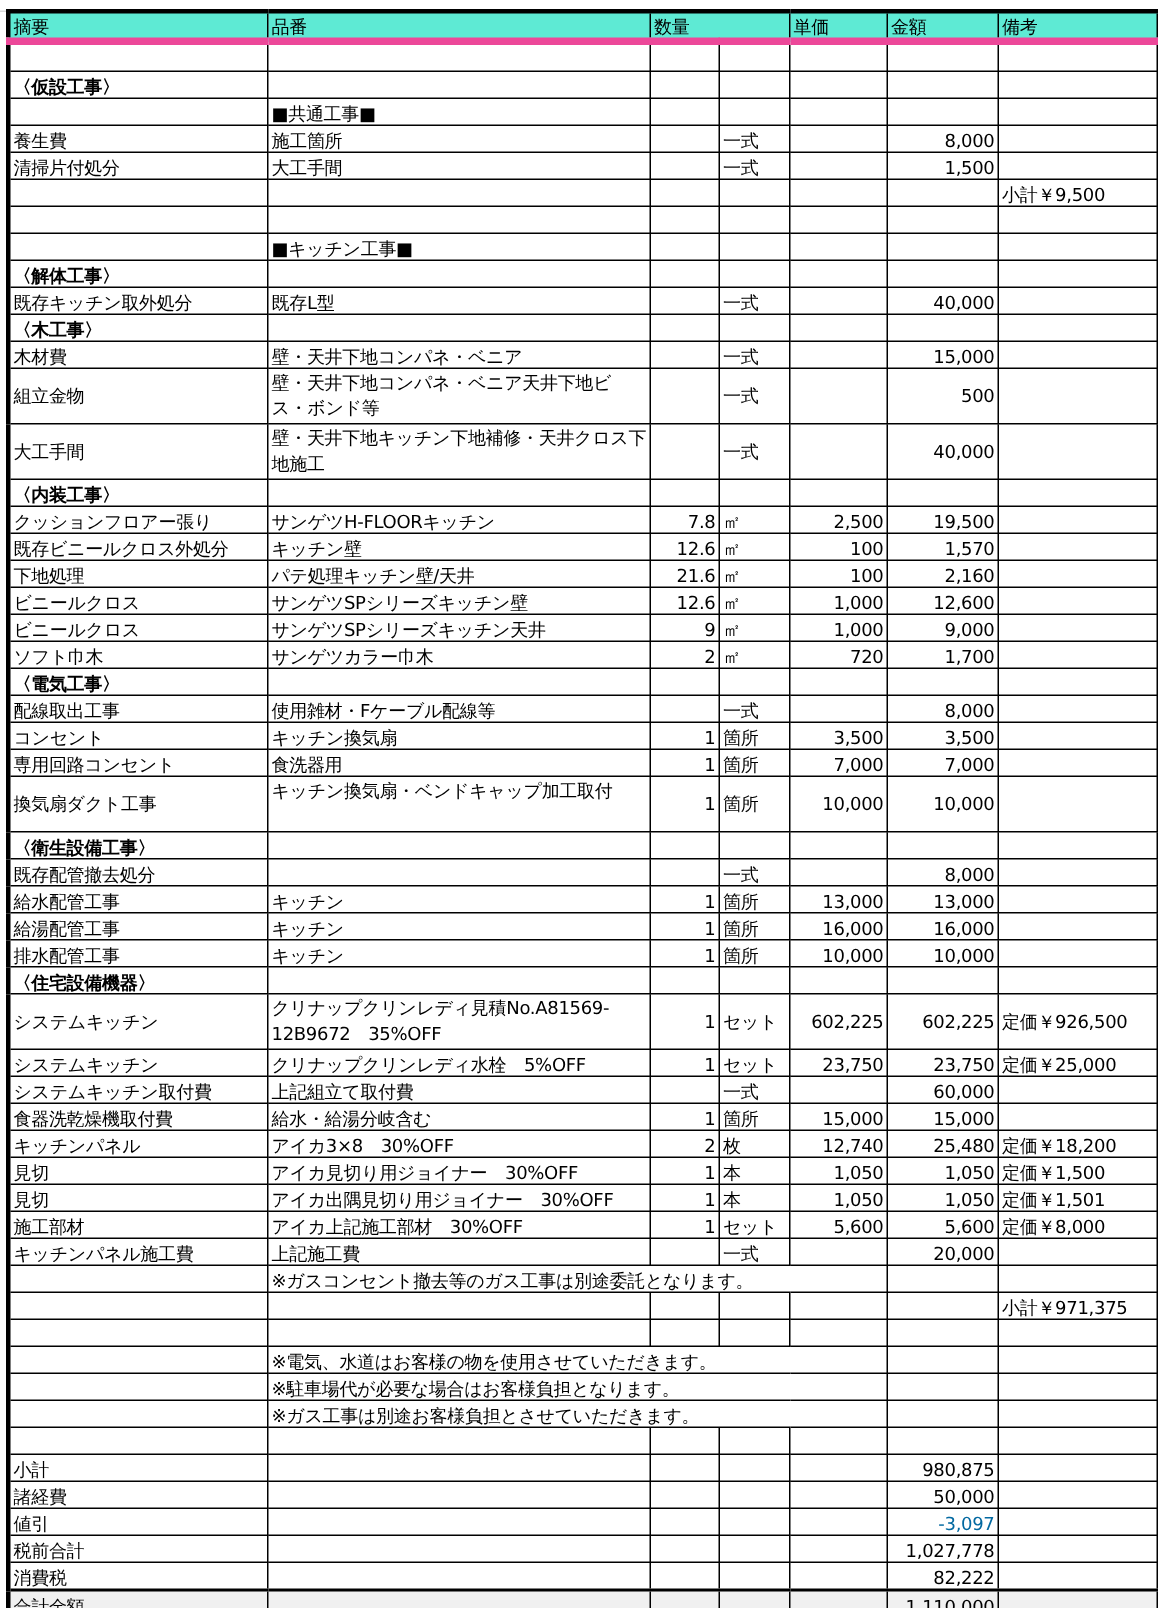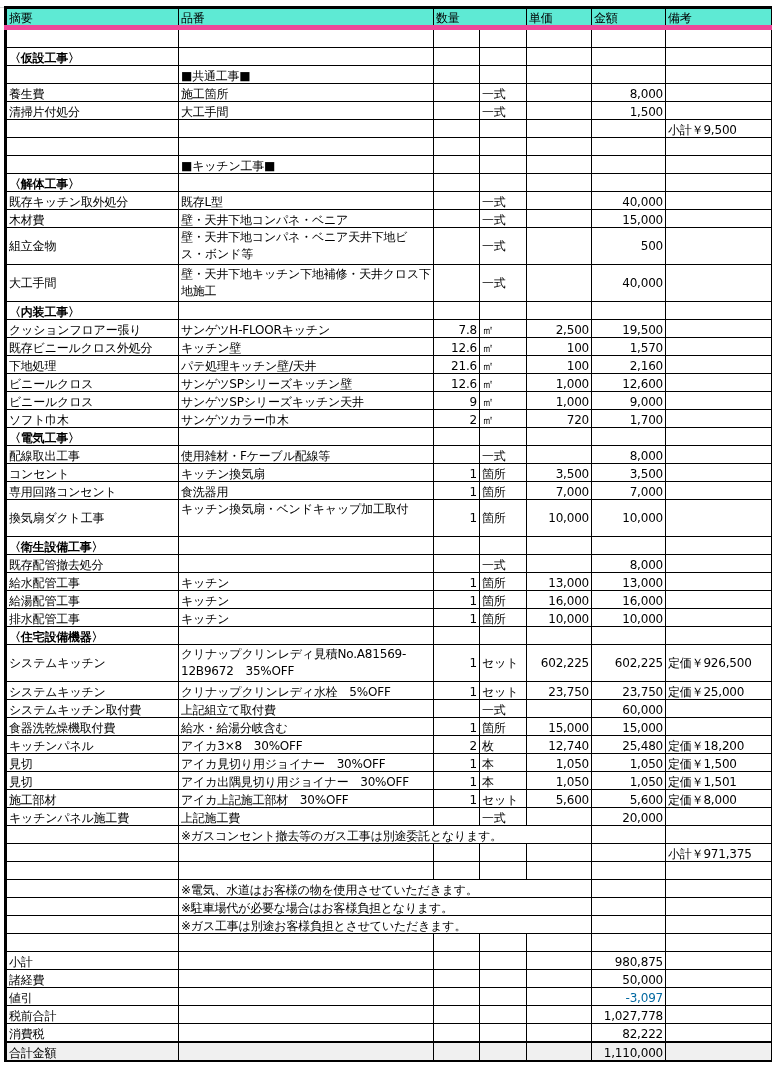--- a/index.html
+++ b/index.html
@@ -129,20 +129,29 @@
       <tr>
         <td class="first">既存キッチン取外処分</td>
         <td>既存L型</td>
         <td class="num"></td>
         <td>一式</td>
         <td class="num"></td>
         <td class="num">40,000</td>
         <td></td>
       </tr>
       <tr>
+        <td class="first bold">〈木工事〉</td>
+        <td></td>
+        <td class="num"></td>
+        <td></td>
+        <td class="num"></td>
+        <td class="num"></td>
+        <td></td>
+      </tr>
+      <tr>
         <td class="first">木材費</td>
         <td>壁・天井下地コンパネ・ベニア</td>
         <td class="num"></td>
         <td>一式</td>
         <td class="num"></td>
         <td class="num">15,000</td>
         <td></td>
       </tr>
       <tr class="tall">
         <td class="first">組立金物</td>

